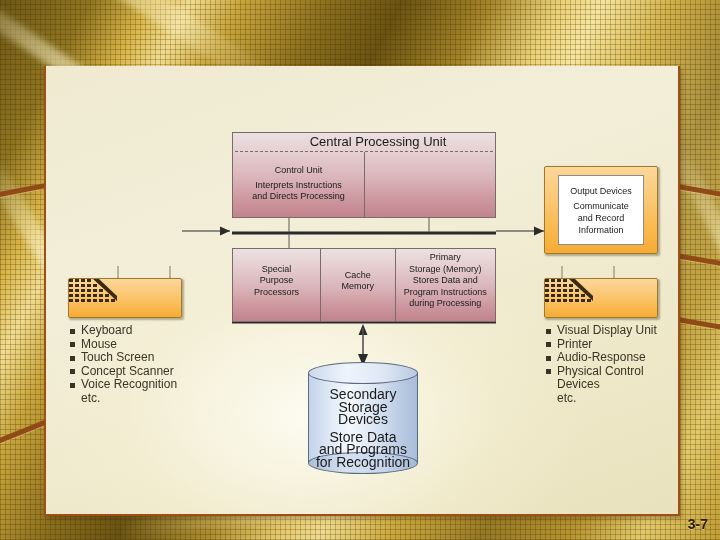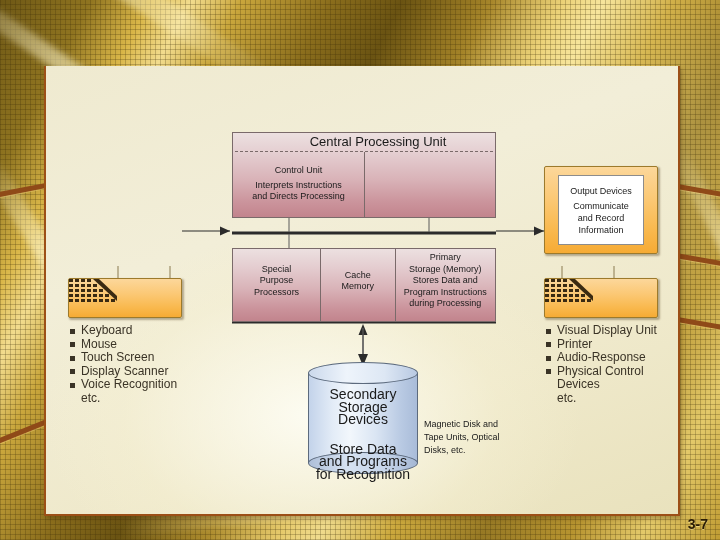--- a/index.html
+++ b/index.html
@@ -171,21 +171,21 @@
     position:absolute; left:0; bottom:0; width:100%; height:22px;
     border-radius: 50%;
     background: linear-gradient(90deg, #aebfd9 0%, #d6e2f1 35%, #c6d5ea 70%, #a4b7d4 100%);
     border: 1px solid #5c6a7d;
   }
   .cyl-txt {
     position:absolute; left:0; right:0; top:26px;
     text-align:center; font-size:14px; color:#1a1a1a; line-height:12.5px;
     z-index: 3;
   }
-  .cyl-txt .g2 { margin-top: 17px; }
+  .cyl-txt .g2 { margin-top: 5px; }
 
   .note {
     position:absolute; font-size:9px; color:#1a1a1a; line-height:13px;
   }
 
   
   .bullets { position:absolute; font-size:12px; color:#3a3326; line-height:13.5px; }
   .bullets .bi { position:relative; padding-left:11px; white-space:nowrap; }
   .bullets .bi::before {
     content:""; position:absolute; left:0; top:4.5px;
@@ -289,21 +289,21 @@
               <rect x="42" y="20" width="4" height="3"></rect>
             <polygon points="24,0 48,22 48,17 30,0"></polygon>
           </g>
         </svg>
       </div>
 
       <div class="bullets" style="left:24px; top:258px;">
         <div class="bi">Keyboard</div>
         <div class="bi">Mouse</div>
         <div class="bi">Touch Screen</div>
-        <div class="bi">Display Scanner</div>
+        <div class="bi">Concept Scanner</div>
         <div class="bi">Voice Recognition</div>
         <div class="etc">etc.</div>
       </div>
 
       <div class="blk rose" style="left:186px; top:66px; width:264px; height:86px;">
         <div class="lbl-cpu">Central Processing Unit</div>
         <div style="position:absolute;left:2px;right:2px;top:18px;border-top:1px dashed #7a6a6a;"></div>
         <div style="position:absolute;left:50%;top:19px;bottom:0;border-left:1px solid #7a6a6a;"></div>
 
         <div class="cpu-half" style="left:0; width:50%;">
@@ -347,25 +347,20 @@
         <div class="cyl-txt">
           <div>Secondary</div>
           <div>Storage</div>
           <div>Devices</div>
           <div class="g2">Store Data</div>
           <div>and Programs</div>
           <div>for Recognition</div>
         </div>
       </div>
 
-      <div class="note" style="left:378px; top:352px;">
-        <div>Magnetic Disk and</div>
-        <div>Tape Units, Optical</div>
-        <div>Disks, etc.</div>
-      </div>
 
       <div class="blk orange" style="left:498px; top:100px; width:114px; height:88px;">
         <div class="inner">
           <div class="hd">Output Devices</div>
           <div>Communicate</div>
           <div>and Record</div>
           <div>Information</div>
         </div>
       </div>
 

